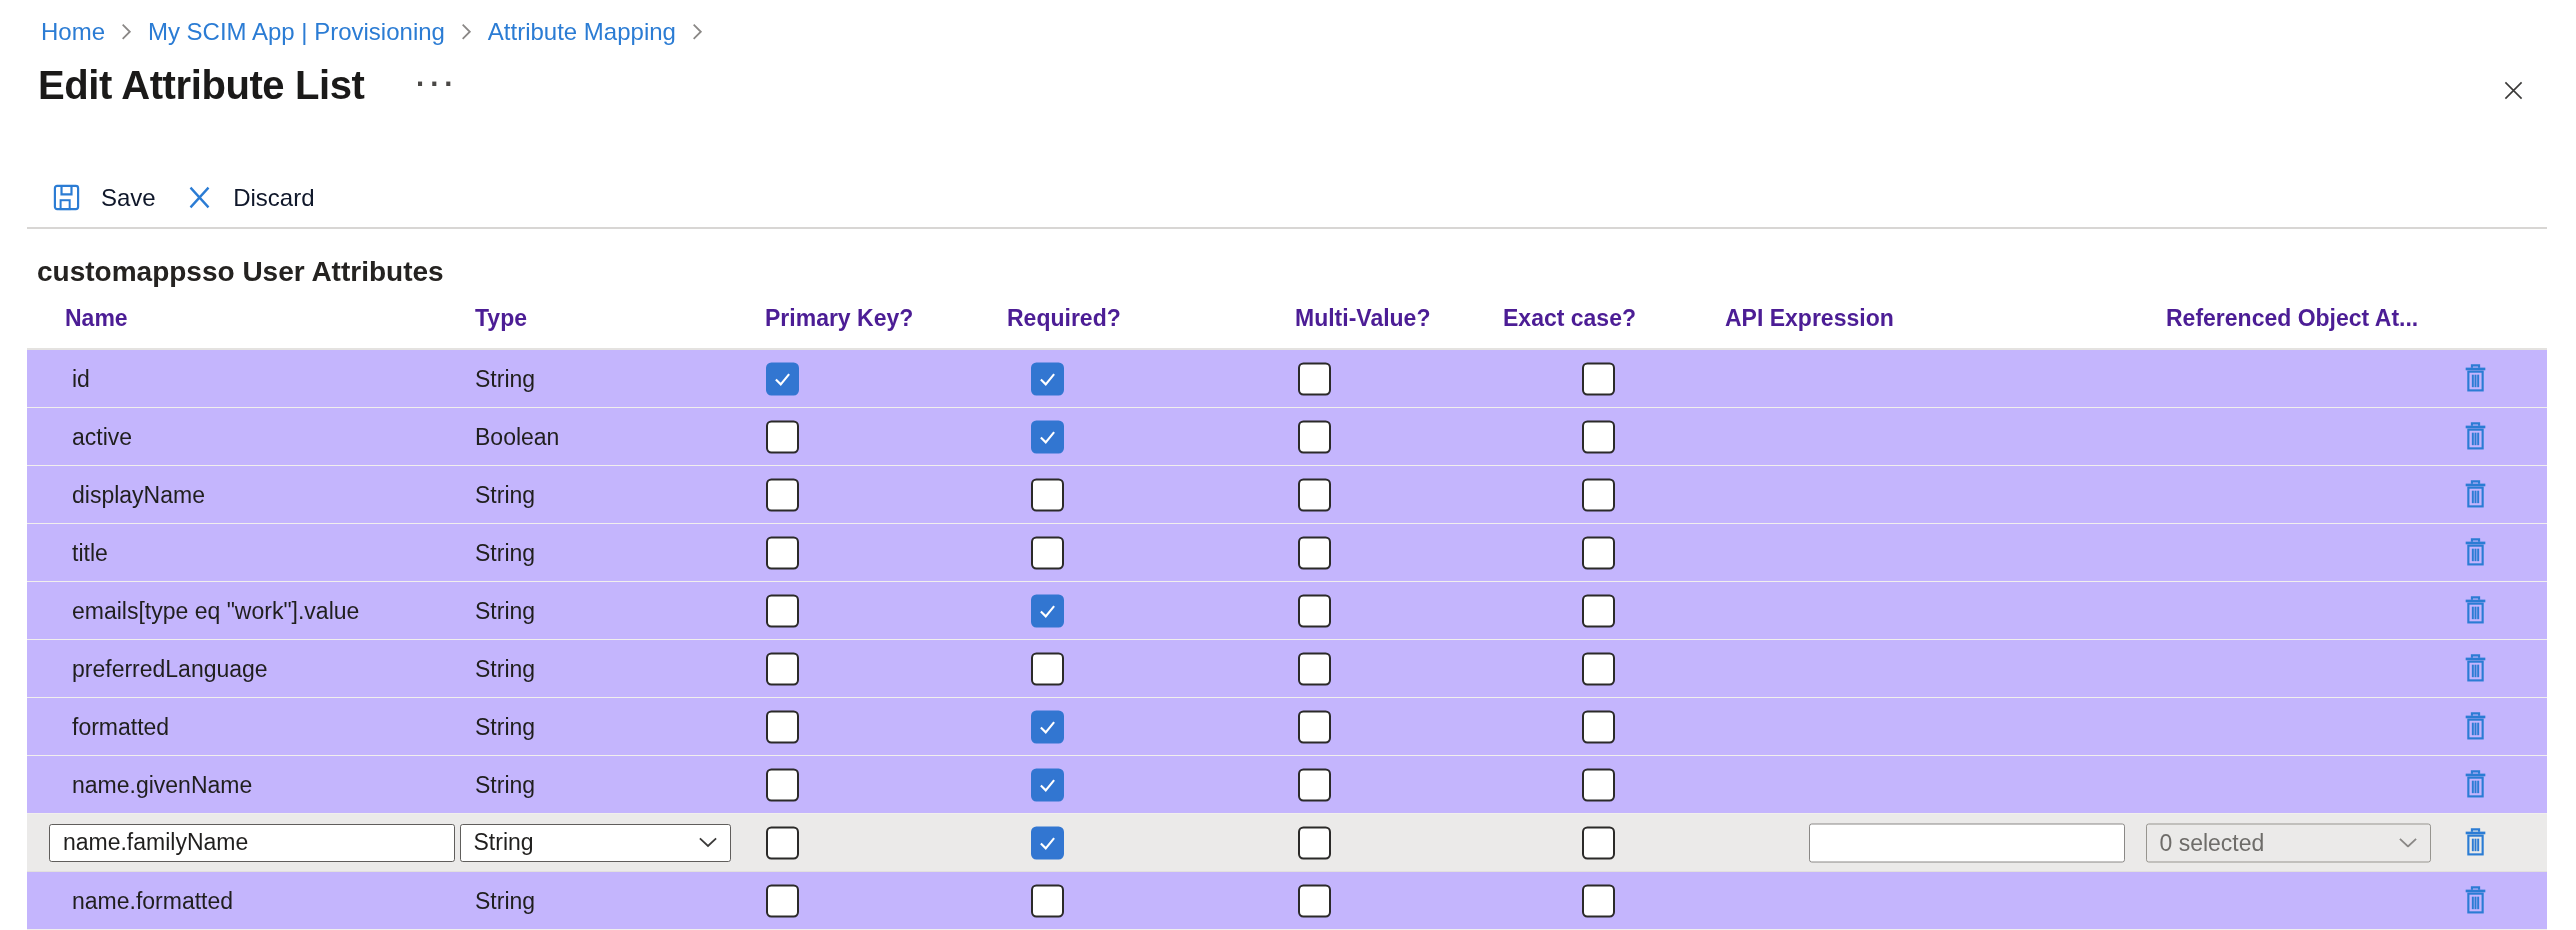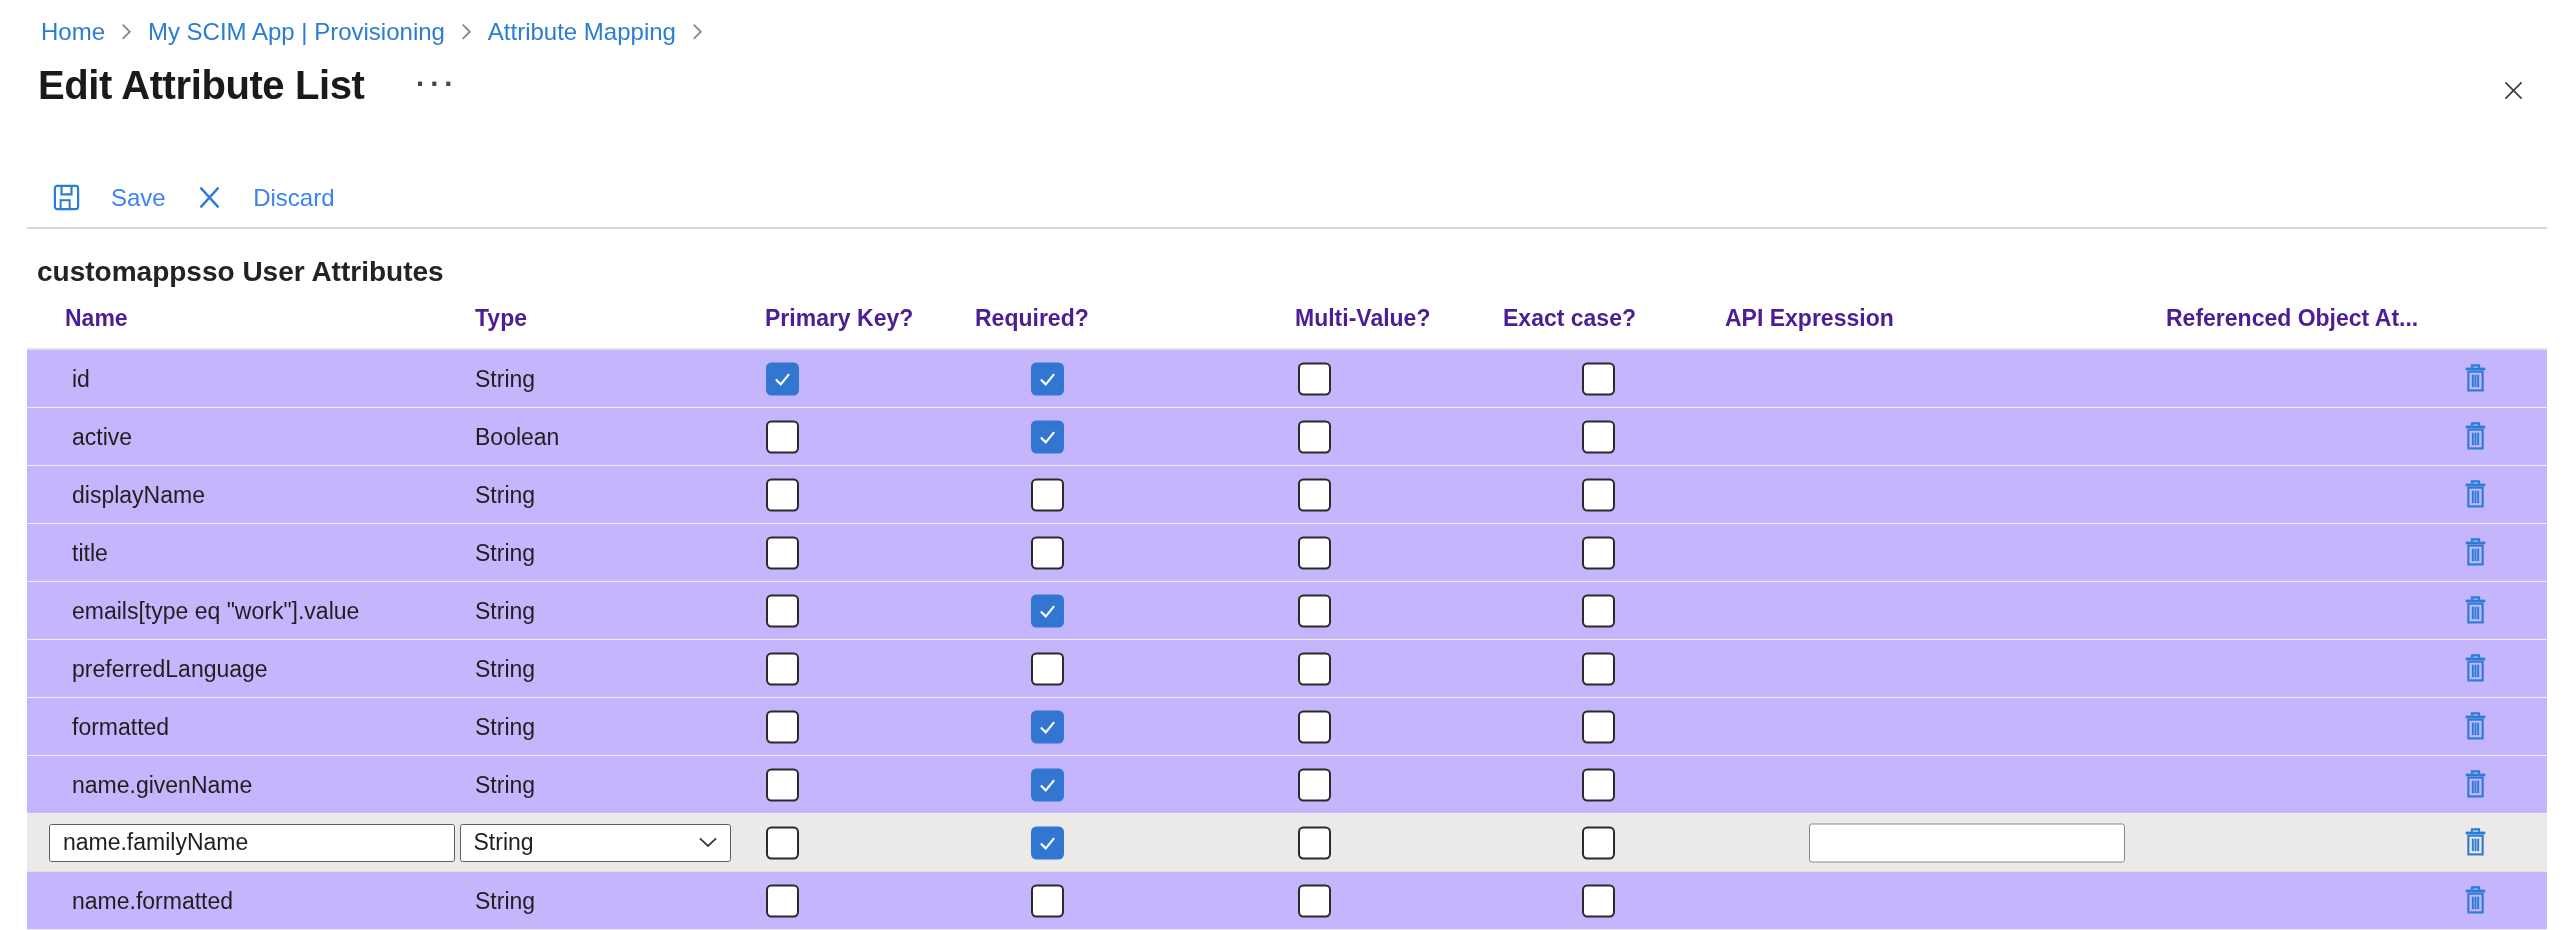--- a/index.html
+++ b/index.html
@@ -17,21 +17,21 @@
   .page-title { position:absolute; left:38px; top:63px; font-size:40px; font-weight:700;
                 color:#1b1a19; letter-spacing:-0.4px; }
   .title-dots { position:absolute; left:416px; top:70px; font-size:29px; font-weight:700;
                 color:#4a4846; letter-spacing:4.5px; cursor:pointer; line-height:29px; }
   .close-btn { position:absolute; left:2492px; top:70px; width:43px; height:43px;
                display:flex; align-items:center; justify-content:center; cursor:pointer; }
 
   
   .toolbar { position:absolute; left:52px; top:176px; height:43px;
              display:flex; align-items:center; gap:30.5px; }
-  .cmd { display:flex; align-items:center; gap:30px; font-size:24px; color:#3b82f6;
+  .cmd { display:flex; align-items:center; gap:20px; font-size:24px; color:#0f172a;
          cursor:pointer; white-space:nowrap; }
   .cmd svg { display:block; }
   .toolbar-divider { position:absolute; left:27px; top:227px; width:2520px; height:1.8px;
                      background:#d8d6d4; }
 
   
   .section-heading { position:absolute; left:37px; top:256px; font-size:28px; color:#252321; }
 
   
   .thead { position:absolute; left:27px; top:303px; width:2520px; height:45px;
@@ -42,21 +42,21 @@
   .tbody { position:absolute; left:27px; top:350px; width:2520px; }
   .row { position:relative; height:58px; border-bottom:1.8px solid #f1efed; background:#c4b5fd; }
   .row.editing { background:#ebeae9; border-bottom-color:#e2e0de; }
   .cell { position:absolute; top:50%; transform:translateY(-50%); white-space:nowrap;
           font-size:23px; color:#201f1e; }
 
   
   .h-name  { left:38px; }   .c-name  { left:45px; }
   .h-type  { left:448px; }  .c-type  { left:448px; }
   .h-pk    { left:738px; }  .c-pk    { left:739px; }
-  .h-req   { left:948px; } .c-req   { left:1004px; }
+  .h-req   { left:980px; } .c-req   { left:1004px; }
   .h-mv    { left:1268px; } .c-mv    { left:1271px; }
   .h-ec    { left:1476px; } .c-ec    { left:1555px; }
   .h-api   { left:1698px;text-align:right; } .c-api   { left:1782px; }
   .h-ref   { left:2139px; } .c-ref   { left:2119px; }
   .c-trash { left:2433px; }
 
   .checkbox { display:block; width:33px; height:33px; border:2.7px solid #2b2a29;
               border-radius:5.4px; background:#ffffff; cursor:pointer; }
   .checkbox.checked { background:#3276d1; border-color:#3276d1;
                       display:flex; align-items:center; justify-content:center; }
@@ -420,20 +420,30 @@
           </svg>
         </span>
       </span>
       <span class="cell c-mv">
         <span class="checkbox"></span>
       </span>
       <span class="cell c-ec">
         <span class="checkbox"></span>
       </span>
       <span class="cell c-api"><input class="text-input api-input" type="text" style=""></span>
+      <span class="cell c-ref">
+        <span class="select-box ref-select">
+          <span class="select-value">0 selected</span>
+          <span>
+            <svg width="20" height="10.8" viewBox="0 0 22 12">
+              <path d="M2 1.5 L11 10 L20 1.5" fill="none" stroke="#8a8886" stroke-width="2"></path>
+            </svg>
+          </span>
+        </span>
+      </span>
       <span class="cell c-trash">
         <span class="trash-btn">
           <svg width="25" height="30.5" viewBox="0 0 28 34">
             <path d="M10 5.2 V2.6 H18 V5.2" fill="none" stroke="#2b7cd4" stroke-width="2.4"></path>
             <line x1="3" y1="6.6" x2="25" y2="6.6" stroke="#2b7cd4" stroke-width="3"></line>
             <rect x="6" y="9.6" width="16" height="21" fill="none" stroke="#2b7cd4" stroke-width="2.4"></rect>
             <line x1="11" y1="13" x2="11" y2="27" stroke="#2b7cd4" stroke-width="2.2"></line>
             <line x1="14" y1="13" x2="14" y2="27" stroke="#2b7cd4" stroke-width="2.2"></line>
             <line x1="17" y1="13" x2="17" y2="27" stroke="#2b7cd4" stroke-width="2.2"></line>
           </svg>

